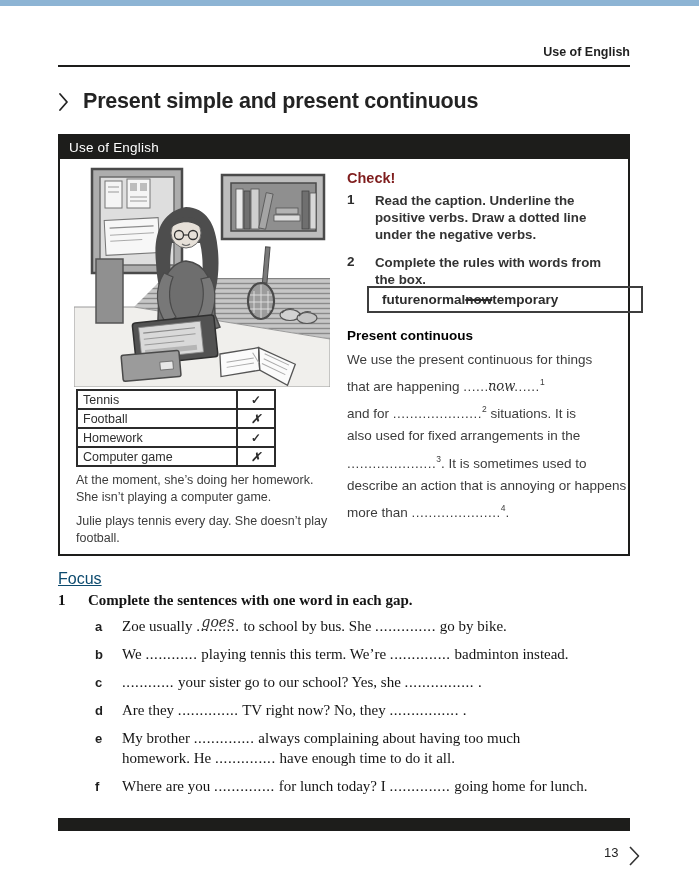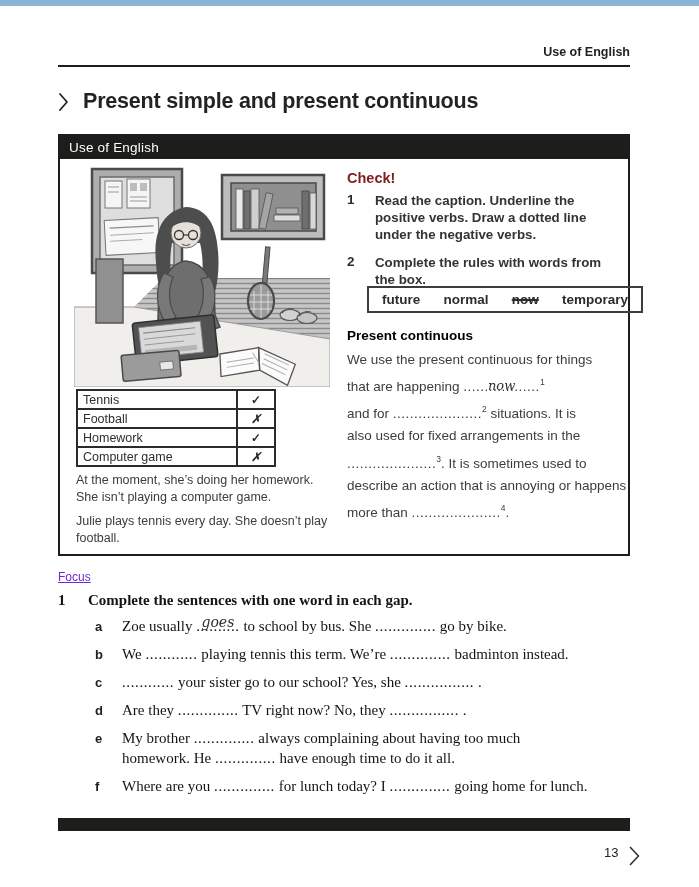--- a/index.html
+++ b/index.html
@@ -30,34 +30,34 @@
   .captions{position:absolute;top:313px;left:16px;width:252px;font-size:12.5px;line-height:1.32;color:#3c3c3c;}
   .captions p{margin:0 0 8px 0;}
 
   .check-heading{position:absolute;top:11px;left:287px;font-size:14.5px;font-weight:bold;color:#7f1d1d;}
   .check-list{position:absolute;top:33px;left:287px;width:276px;}
   .check-item{display:flex;margin-bottom:11px;}
   .check-item .num{width:28px;flex:0 0 28px;font-weight:bold;font-size:13.5px;color:#2e2e2e;}
   .check-item .txt{width:247px;font-weight:bold;font-size:13.3px;line-height:1.28;color:#333333;}
 
   .word-box{position:absolute;top:127px;left:307px;width:246px;height:23px;border:2px solid #3d3d3d;
-    display:flex;align-items:center;justify-content:space-between;padding:0 13px;
+    display:flex;align-items:center;justify-content:flex-start;padding:0 13px;
     font-weight:bold;font-size:13.5px;color:#2c2c2c;box-sizing:content-box;}
   .word-box .struck{text-decoration:line-through;text-decoration-thickness:1.5px;}
 
   .rules-heading{position:absolute;top:169px;left:287px;font-size:13.5px;font-weight:bold;color:#000000;}
   .rules-text{position:absolute;top:190px;left:287px;width:300px;font-size:13.5px;line-height:22.4px;color:#3c3c3c;}
   .seg-dots{letter-spacing:0.5px;}
   .rules-text sup{font-size:8.5px;}
   .gapfill{position:relative;white-space:nowrap;}
   .gapfill .answer{position:absolute;left:50%;transform:translateX(-50%);top:-4px;
     font-family:"DejaVu Serif",serif;font-style:italic;font-size:13px;color:#2f2f2f;}
 
   
-  .focus-heading{position:absolute;top:570px;left:58px;font-size:12px;color:#6d28d9;text-decoration:underline;}
+  .focus-heading{position:absolute;top:570px;left:58px;font-size:16px;color:#0c4a6e;text-decoration:underline;}
   .focus-instr{position:absolute;top:592px;left:58px;display:flex;font-family:"Liberation Serif",serif;font-weight:bold;font-size:15px;color:#141414;}
   .focus-instr .num{width:30px;flex:0 0 30px;}
   .focus-items{position:absolute;top:617px;left:95px;width:535px;}
   .focus-item{display:flex;margin-bottom:8.5px;}
   .focus-item .letter{width:27px;flex:0 0 27px;font-weight:bold;font-size:13px;color:#1f1f1f;padding-top:2px;}
   .focus-item .sent{width:508px;font-family:"Liberation Serif",serif;font-size:15px;line-height:19.5px;color:#141414;}
   .focus-item .seg-dots{letter-spacing:0.6px;}
   .focus-item .gapfill .answer{font-size:14px;top:-5px;}
 
   .footer-bar{position:absolute;top:818px;left:58px;width:572px;height:13px;background:#1d1d1b;}

